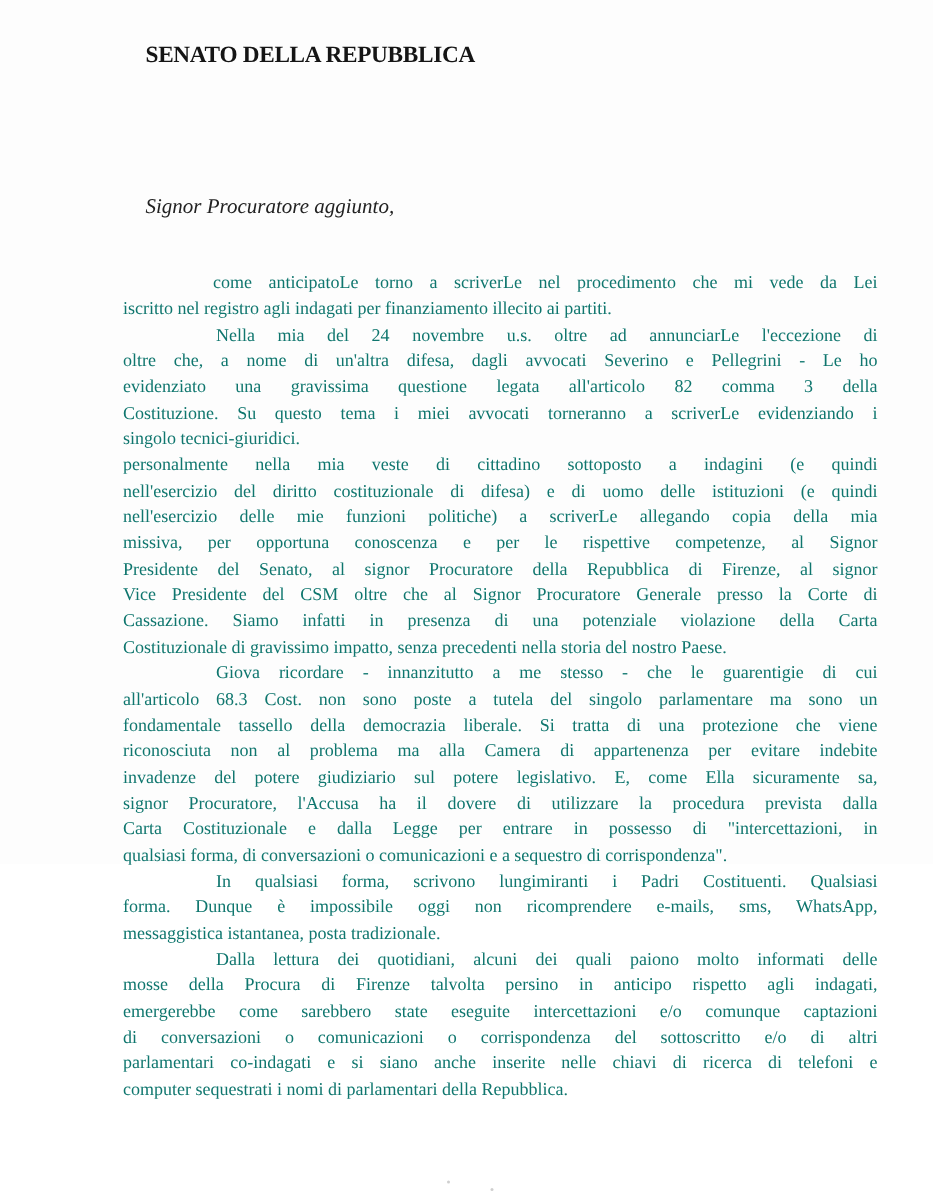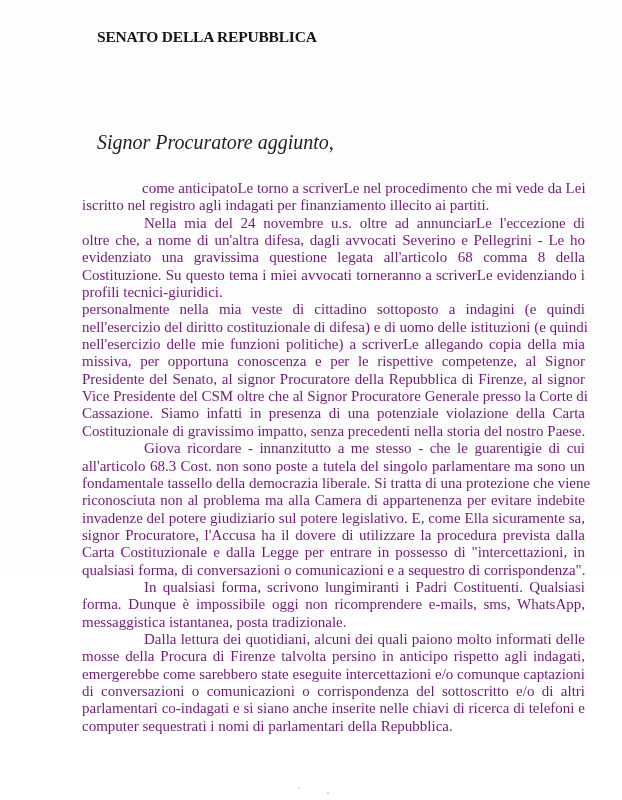--- a/index.html
+++ b/index.html
@@ -28,33 +28,33 @@
       font-size: 15.5px;
       font-weight: bold;
       letter-spacing: -0.2px;
       color: #151515;
       white-space: nowrap;
     }
     .salutation {
       position: absolute;
       left: 97px;
       top: 131px;
-      font-size: 20px;
+      font-size: 14px;
       font-style: italic;
       color: #222;
       white-space: nowrap;
     }
     .body-text {
       position: absolute;
       left: 82px;
       top: 180px;
       width: 503px;
-      font-size: 15px;
+      font-size: 12px;
       line-height: 17.35px;
-      color: #701a75;
+      color: #0f766e;
     }
     .line {
       display: block;
       height: 17.35px;
       white-space: nowrap;
       text-align: justify;
       text-align-last: justify;
       overflow: visible;
     }
     .line.last {
@@ -86,23 +86,23 @@
   <div class="body-text">
 
     <div>
       <span class="line indent-first">come anticipatoLe torno a scriverLe nel procedimento che mi vede da Lei</span>
       <span class="line last">iscritto nel registro agli indagati per finanziamento illecito ai partiti.</span>
     </div>
 
     <div>
       <span class="line indent-para">Nella mia del 24 novembre u.s. oltre ad annunciarLe l'eccezione di</span>
       <span class="line">oltre che, a nome di un'altra difesa, dagli avvocati Severino e Pellegrini - Le ho</span>
-      <span class="line">evidenziato una gravissima questione legata all'articolo 68 comma 8 della</span>
+      <span class="line">evidenziato una gravissima questione legata all'articolo 82 comma 3 della</span>
       <span class="line">Costituzione. Su questo tema i miei avvocati torneranno a scriverLe evidenziando i</span>
-      <span class="line last">profili tecnici-giuridici.</span>
+      <span class="line last">singolo tecnici-giuridici.</span>
     </div>
 
     <div>
       <span class="line">personalmente nella mia veste di cittadino sottoposto a indagini (e quindi</span>
       <span class="line">nell'esercizio del diritto costituzionale di difesa) e di uomo delle istituzioni (e quindi</span>
       <span class="line">nell'esercizio delle mie funzioni politiche) a scriverLe allegando copia della mia</span>
       <span class="line">missiva, per opportuna conoscenza e per le rispettive competenze, al Signor</span>
       <span class="line">Presidente del Senato, al signor Procuratore della Repubblica di Firenze, al signor</span>
       <span class="line">Vice Presidente del CSM oltre che al Signor Procuratore Generale presso la Corte di</span>
       <span class="line">Cassazione. Siamo infatti in presenza di una potenziale violazione della Carta</span>

